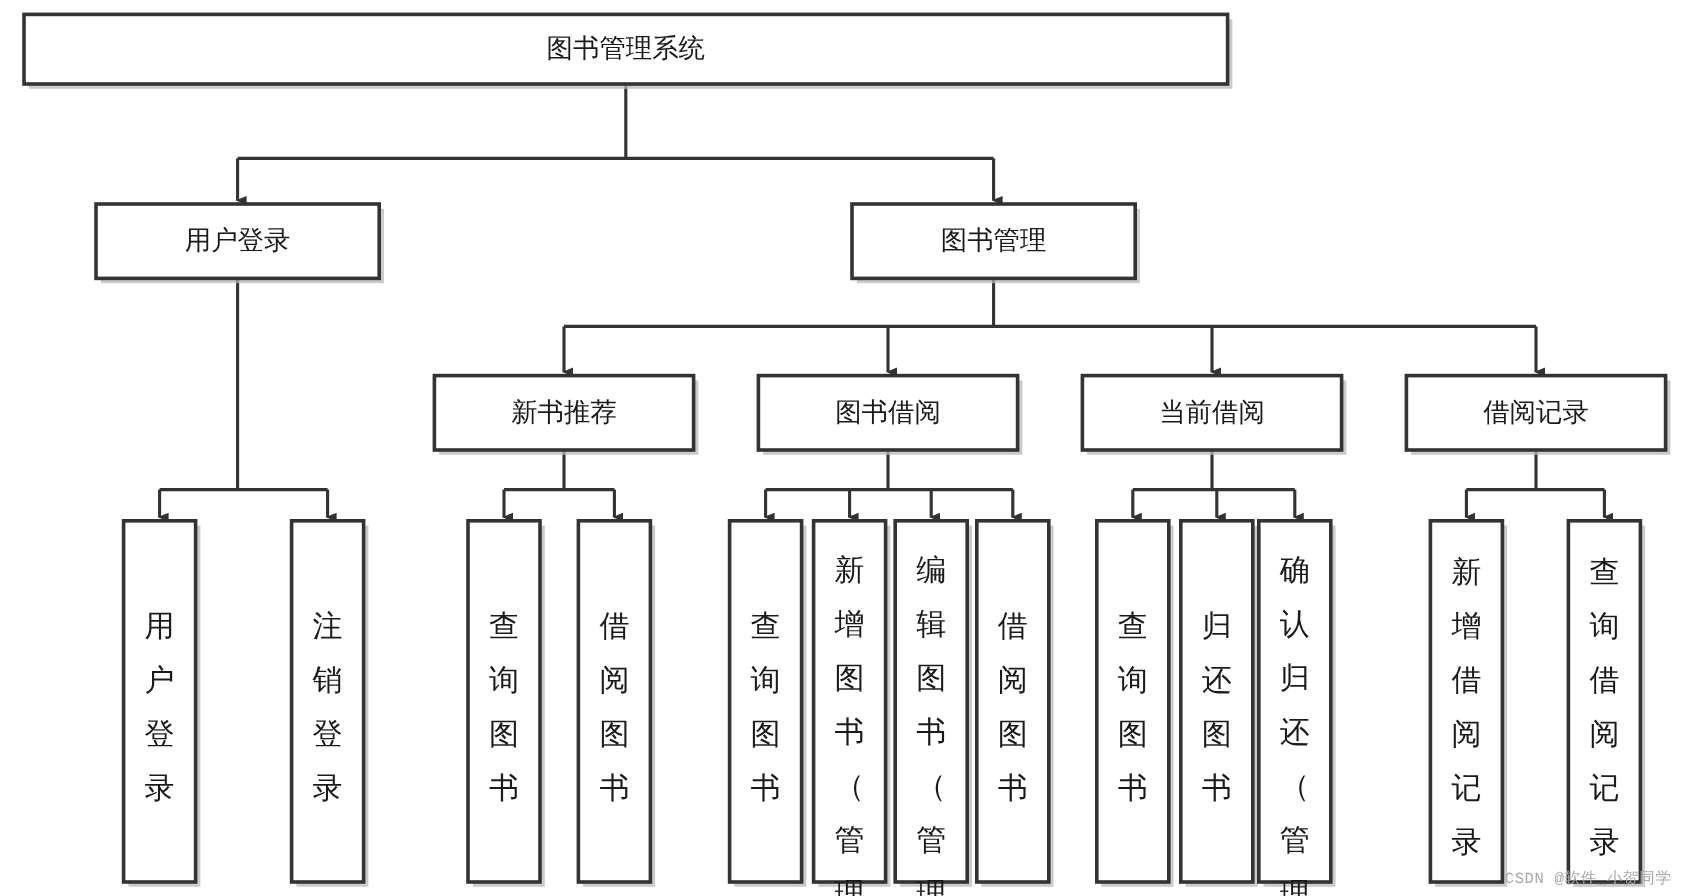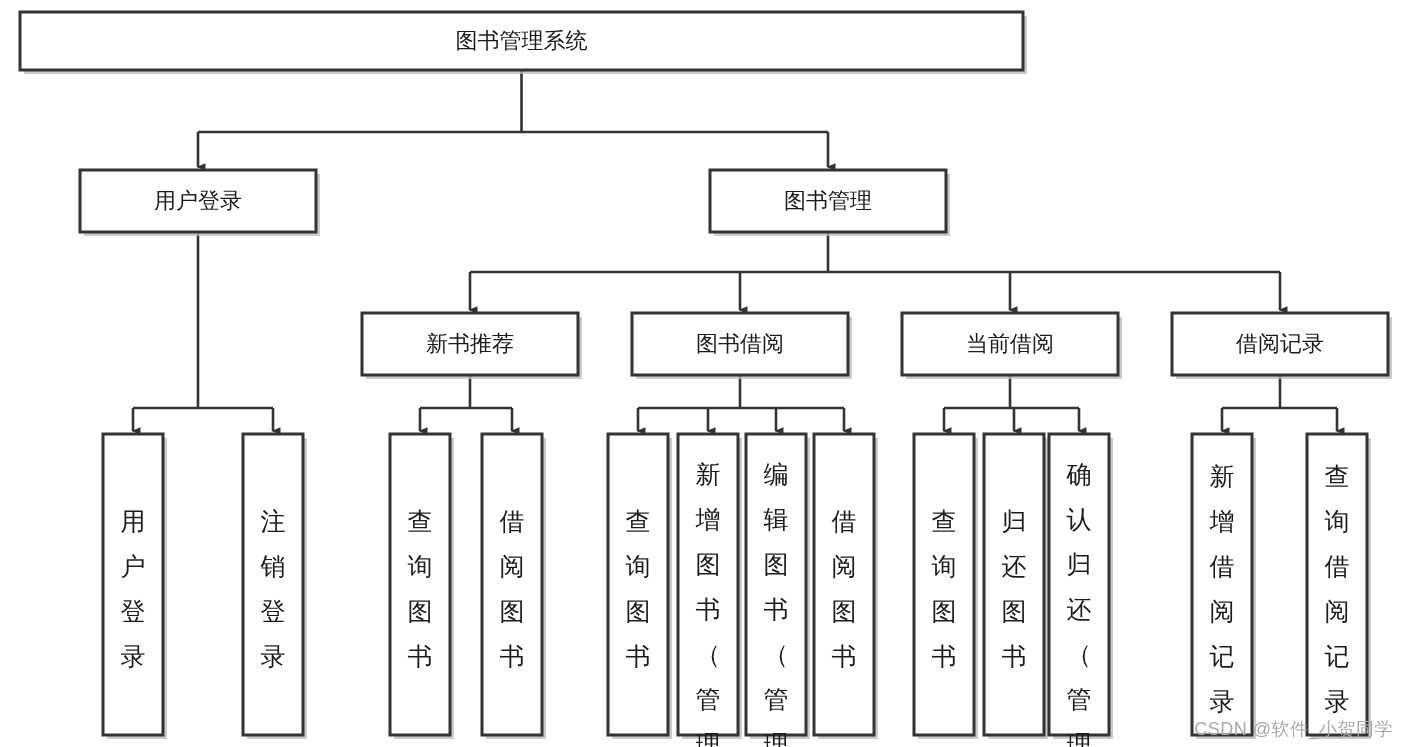--- a/index.html
+++ b/index.html
@@ -53,22 +53,22 @@
   .leaf-label {
     font-family: "Liberation Sans", "DejaVu Sans", sans-serif;
     fill: #1a1a1a;
     font-size: 25px;
     text-anchor: middle;
   }
   .watermark {
     position: absolute;
     right: 12px;
     bottom: 6px;
-    font-family: Liberation Sans, sans-serif;
-    font-size: 18px;
+    font-family: Liberation Mono, monospace;
+    font-size: 13px;
     color: #a9a9a9;
     letter-spacing: 0.5px;
     white-space: nowrap;
     pointer-events: none;
     text-align: right;
   }
 </style>
 </head>
 <body>
 

